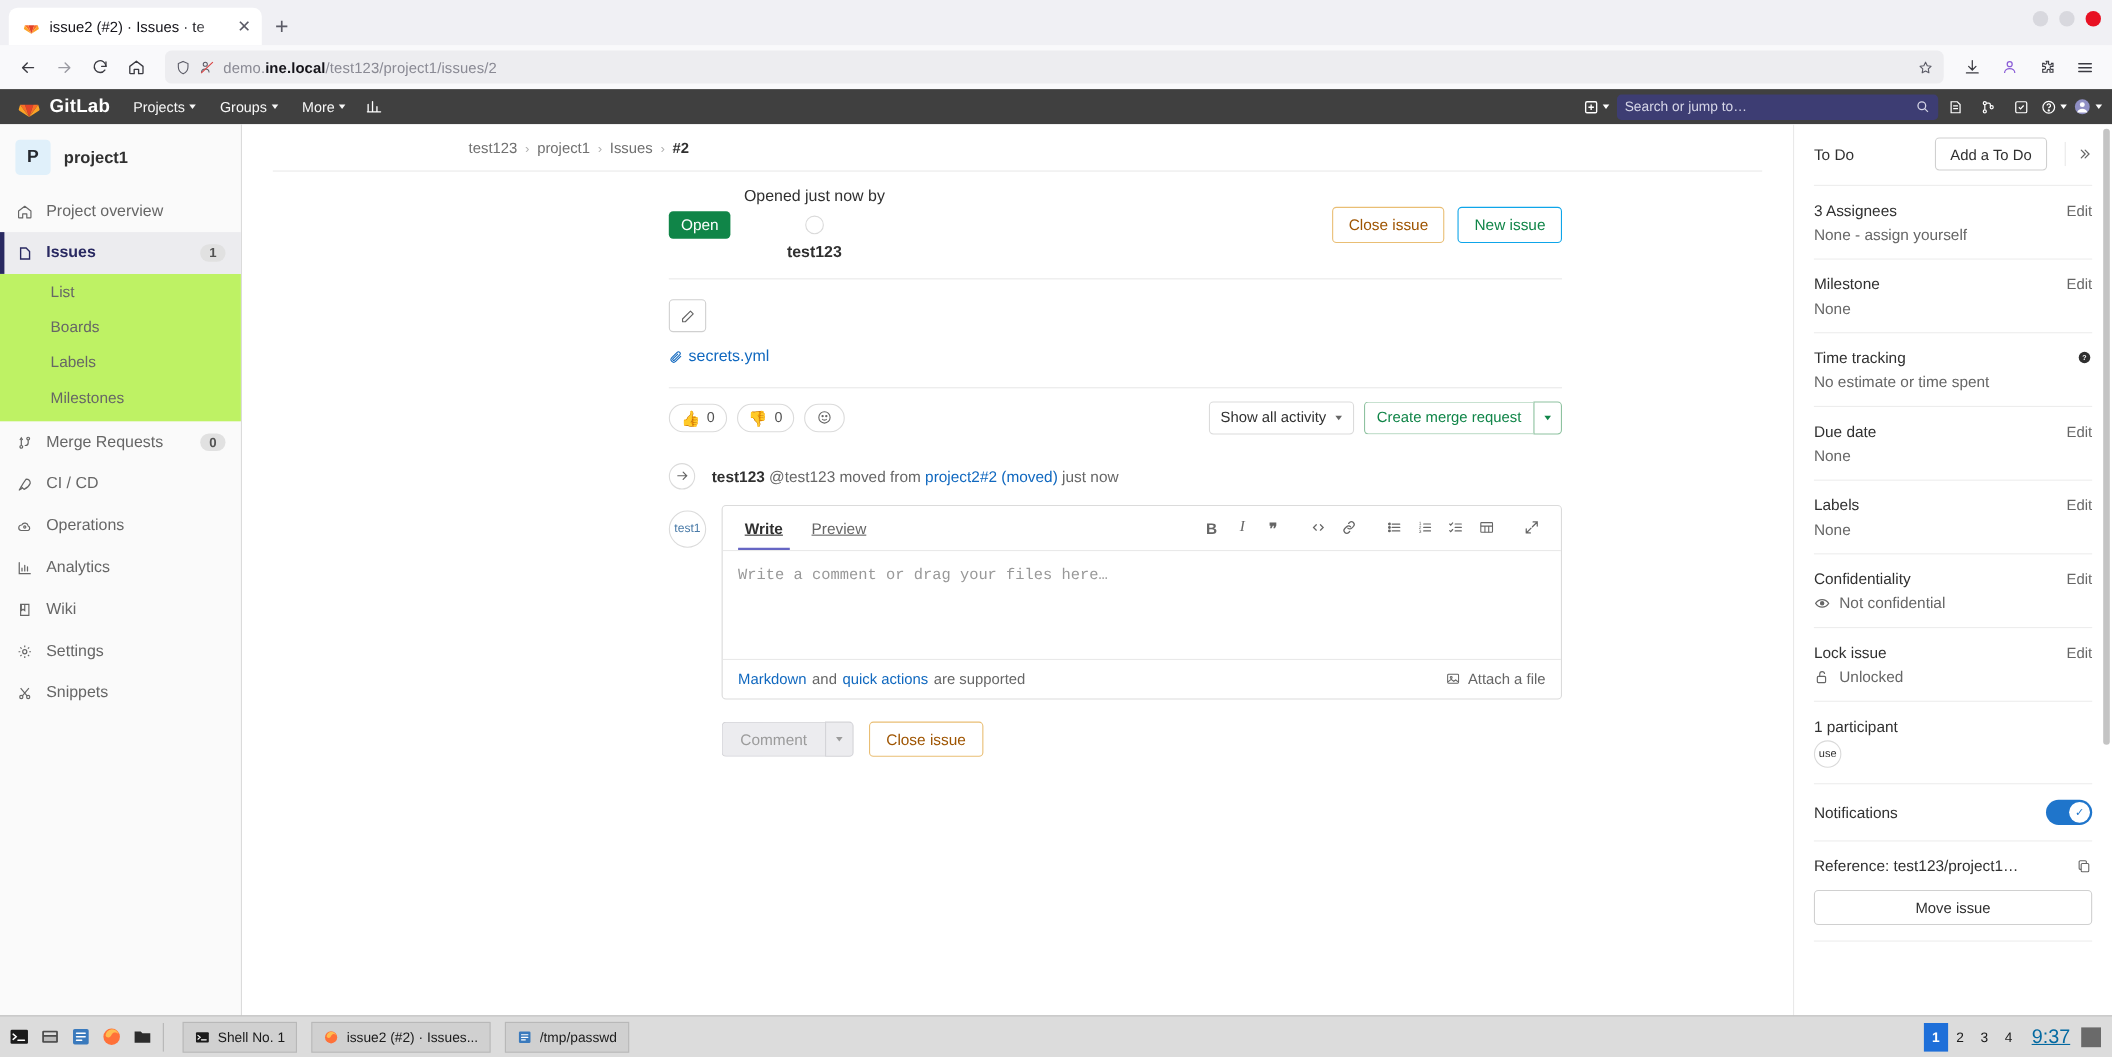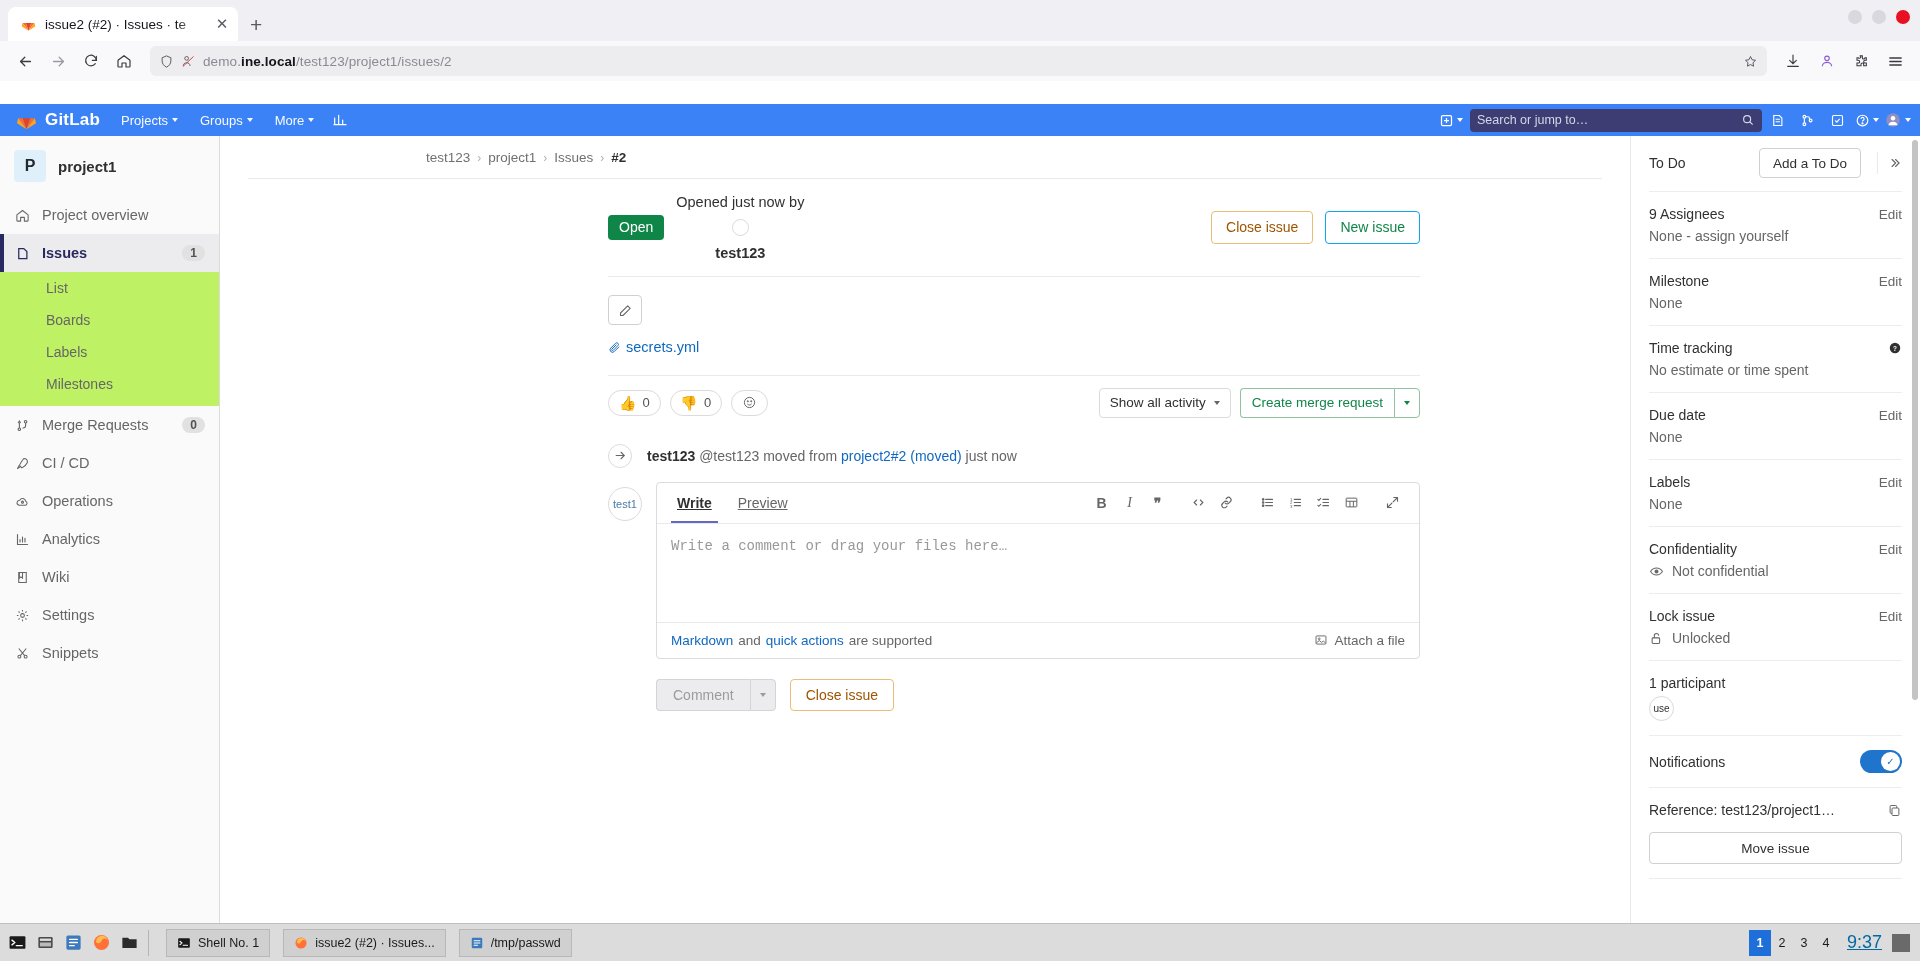--- a/index.html
+++ b/index.html
@@ -37,22 +37,22 @@
     flex: 1; height: 30px; background: #ededf0; border-radius: 6px; margin: 0 8px;
     display: flex; align-items: center; padding: 0 9px; gap: 7px;
   }
   .url-text { font-size: 13.5px; color: #8a8a94; letter-spacing: .1px; white-space: nowrap; }
   .url-text b { color: #15141a; font-weight: 700; }
   .url-text .path { color: #8a8a94; }
   .nav-right { display: flex; align-items: center; gap: 4px; }
 
   
   .gl-topbar {
-    height: 32px; background: #3b82f6; display: flex; align-items: center;
-    padding: 0 8px; gap: 0; color: #fff; font-size: 13px; margin-top: 23px;
+    height: 32px; background: #404040; display: flex; align-items: center;
+    padding: 0 8px; gap: 0; color: #fff; font-size: 13px;
   }
   .gl-logo-wrap { display: flex; align-items: center; gap: 8px; padding: 0 10px 0 8px; }
   .gl-logo-text { font-size: 17px; font-weight: 700; letter-spacing: .2px; }
   .gl-nav-item {
     padding: 0 11px; height: 32px; display: flex; align-items: center; gap: 4px;
     color: #fff; cursor: pointer; font-size: 13px; opacity: .96;
   }
   .caret { width: 0; height: 0; border-left: 3.5px solid transparent; border-right: 3.5px solid transparent;
     border-top: 4px solid currentColor; display: inline-block; }
   .gl-spacer { flex: 1; }
@@ -745,21 +745,21 @@
       <button class="btn-todo">Add a To Do</button>
       <span class="rs-collapse">
         <svg width="14" height="14" viewBox="0 0 24 24" fill="none" stroke="#666" stroke-width="2" stroke-linecap="round">
             <path d="M7 6l6 6-6 6M13 6l6 6-6 6"></path>
           </svg>
       </span>
     </div>
 
     <div class="rs-block">
       <div class="rs-head">
-        <span class="rs-label">9 Assignees</span>
+        <span class="rs-label">3 Assignees</span>
         <span class="rs-edit">Edit</span>
       </div>
       <div class="rs-value">None - assign yourself</div>
     </div>
 
     <div class="rs-block">
       <div class="rs-head">
         <span class="rs-label">Milestone</span>
         <span class="rs-edit">Edit</span>
       </div>

